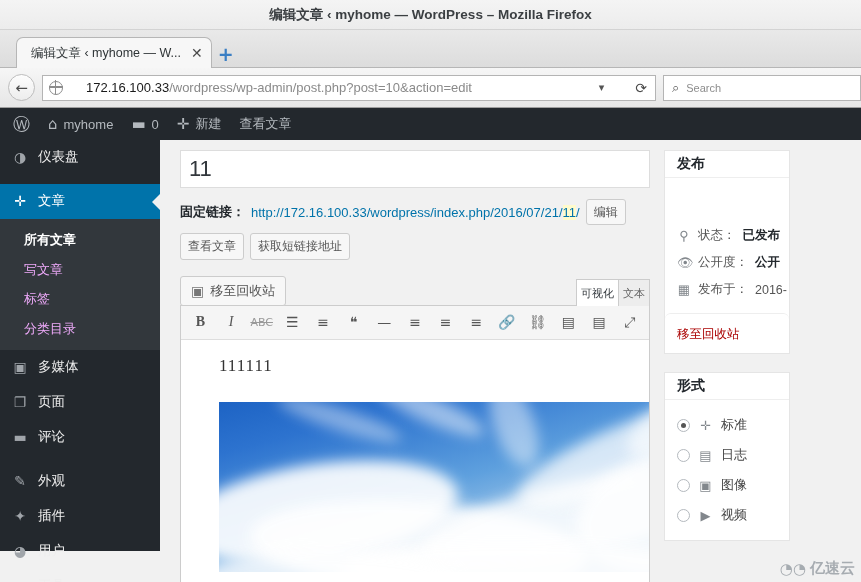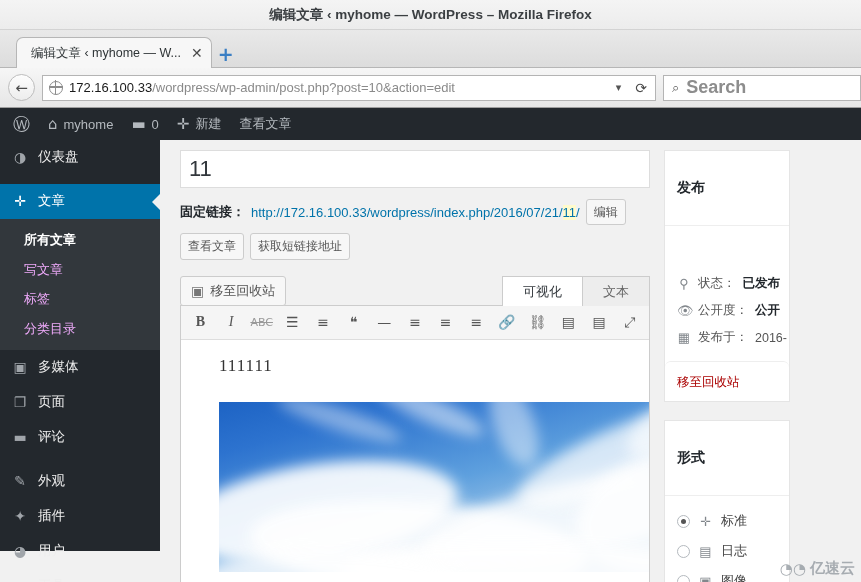--- a/index.html
+++ b/index.html
@@ -78,21 +78,21 @@
     color: #4c4c4c; font-size: 15px; cursor: pointer;
     font-family: "DejaVu Sans", sans-serif;
   }
   .ff-urlbar {
     flex: 1;
     height: 26px;
     background: #fff;
     border: 1px solid #b4b4b4;
     display: flex; align-items: center;
     padding: 0 4px 0 6px;
-    gap: 6px;
+    gap: 23px;
     min-width: 0;
   }
   .ff-globe {
     width: 14px; height: 14px; border-radius: 50%;
     border: 1.5px solid #8d8d8d;
     position: relative; flex: none;
     background: #fff;
   }
   .ff-globe::before{
     content:""; position:absolute; left:-1.5px; top:4.5px; width:14px; height:1.5px; background:#8d8d8d;
@@ -105,21 +105,21 @@
   .ff-url-drop { color:#555; font-size: 11px; padding: 0 4px; cursor:pointer; }
   .ff-reload { color:#4a4a4a; font-size: 14px; padding: 0 4px; cursor:pointer;
                font-family:"DejaVu Sans", sans-serif; }
   .ff-search {
     width: 198px; height: 26px;
     background: #fff; border: 1px solid #b4b4b4;
     display: flex; align-items: center; gap: 7px; padding: 0 8px;
     flex: none;
   }
   .ff-search-ico { color:#555; font-size: 13px; font-family:"DejaVu Sans", sans-serif; }
-  .ff-search-ph { font-size: 18px; color: #8d8d8d; font-weight: bold; }
+  .ff-search-ph { font-size: 11px; color: #8d8d8d; }
 
   
   .wp-adminbar {
     height: 32px; background: #23282d;
     display: flex; align-items: center;
     color: #b4b9be; font-size: 13px;
     padding-left: 4px;
     position: relative; z-index: 5;
   }
   .ab-item { display:flex; align-items:center; gap:6px; padding: 0 9px; height:32px; cursor:pointer; }
@@ -187,21 +187,21 @@
   .media-row { margin-top: 16px; display: flex; align-items: flex-end; justify-content: space-between; }
   .btn-media {
     border: 1px solid #ccc; background: #f7f7f7; color: #555;
     font-size: 13px; padding: 5px 10px; border-radius: 3px; cursor: pointer;
     display: flex; align-items: center; gap: 6px;
     font-family: "Liberation Sans", sans-serif;
   }
   .media-ico { font-size: 14px; color:#777; font-family:"DejaVu Sans", sans-serif; }
   .editor-tabs { display: flex; align-items: flex-end; }
   .ed-tab {
-    font-size: 13px; padding: 6px 20px 5px; cursor: pointer;
+    font-size: 11px; padding: 6px 4px 5px; cursor: pointer;
     border: 1px solid #ccc; color: #666; background: #ededed;
     border-bottom: none;
   }
   .ed-tab.active { background: #fff; color: #32373c; border-color: #ccc; }
   .ed-tab + .ed-tab { border-left: none; }
 
   .editor-wrap { border: 1px solid #ccc; background:#fff; margin-top: -1px; }
   .editor-toolbar {
     display: flex; align-items: center; gap: 0;
     border-bottom: 1px solid #ddd; background: #f5f5f5;
@@ -240,21 +240,21 @@
   .c11{ left:55px;  top:6px;   width: 130px; height: 22px; transform: rotate(18deg); opacity:.45;}
 
   
   .col-side { width: 126px; flex: none; }
   .postbox {
     background: #fff; border: 1px solid #e5e5e5;
     margin-bottom: 18px;
   }
   .postbox-title {
     font-size: 14px; font-weight: bold; color: #23282d;
-    padding: 28px 12px; border-bottom: 1px solid #eee;
+    padding: 4px 12px; border-bottom: 1px solid #eee;
     font-family: "Liberation Sans", sans-serif;
   }
   .postbox-inner { padding: 10px 12px 10px; }
   .pub-spacer { height: 34px; }
   .pub-row {
     display: flex; align-items: center; gap: 7px;
     font-size: 12.5px; color: #555; white-space: nowrap;
     padding: 5px 0;
   }
   .pub-ico { color: #82878c; font-size: 13px; width: 14px; text-align:center;

